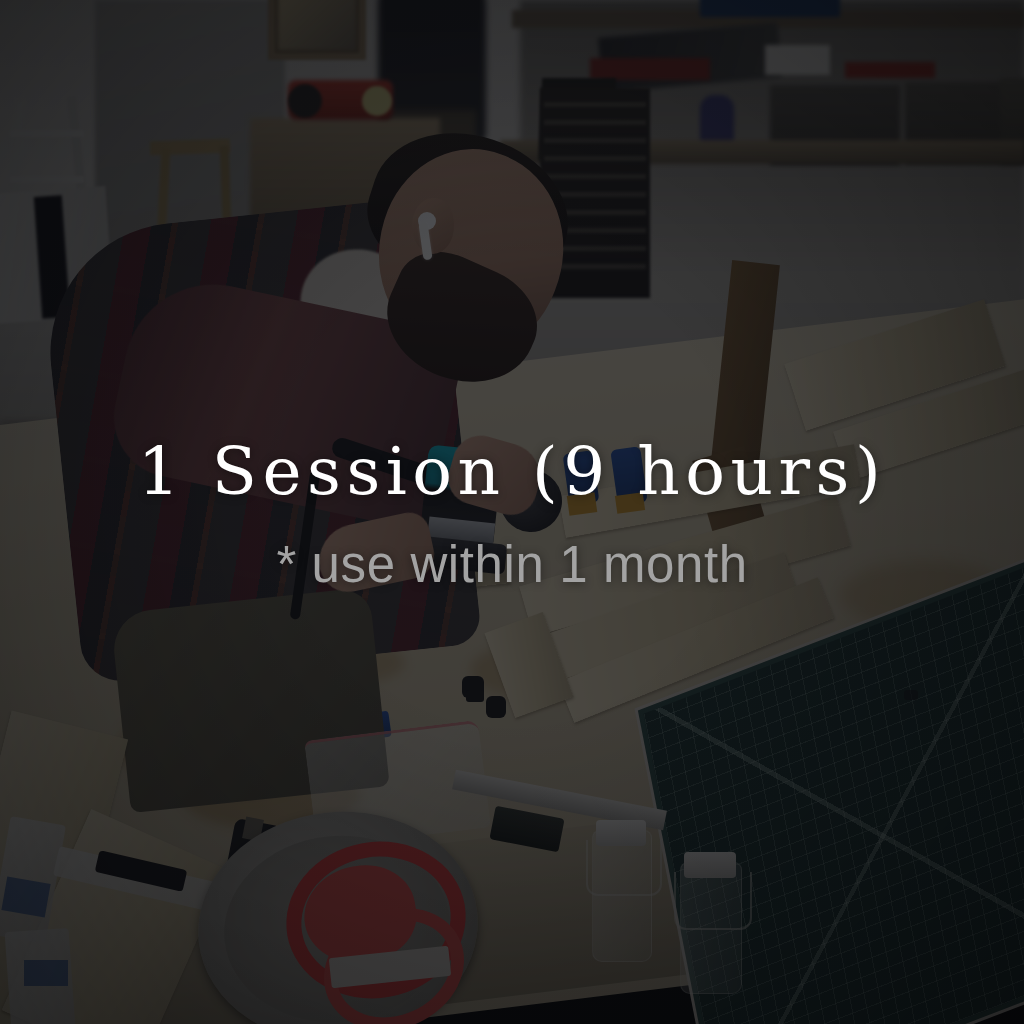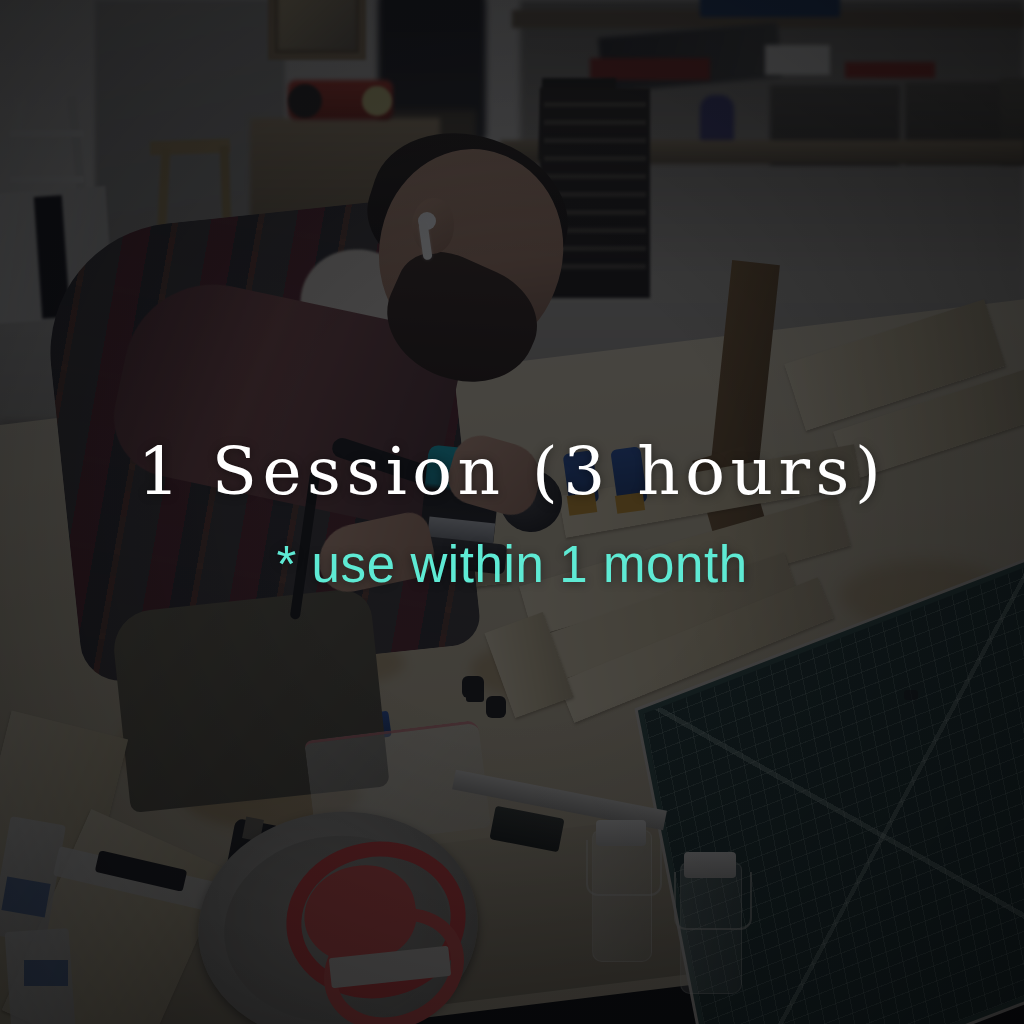--- a/index.html
+++ b/index.html
@@ -554,21 +554,21 @@
     letter-spacing: 0.5px;
     white-space: nowrap;
     text-shadow: 0 1px 10px rgba(0,0,0,.45);
   }
   .headline.l2 {
     letter-spacing: 5.5px;
     margin-top: 2px;
   }
   .subline {
     font-family: "Liberation Sans", "DejaVu Sans", sans-serif;
-    color: #5eead4;
+    color: #a3a3a3;
     font-size: 51px;
     line-height: 62px;
     font-weight: 300;
     letter-spacing: 0.6px;
     margin-top: 20px;
     white-space: nowrap;
     text-shadow: 0 1px 10px rgba(0,0,0,.45);
   }
 </style>
 </head>
@@ -728,17 +728,17 @@
     <div class="ph red-handle-inner"></div>
     <div class="ph red-grip"></div>
     <div class="ph disc-tab"></div>
 
   </div>
 
   <div class="overlay"></div>
   <div class="vignette"></div>
 
   <div class="text-block">
-    <div class="headline l2">1 Session (3 hours)</div>
+    <div class="headline l2">1 Session (9 hours)</div>
     <div class="subline">* use within 1 month</div>
   </div>
 
 </div>
 
 </body></html>

